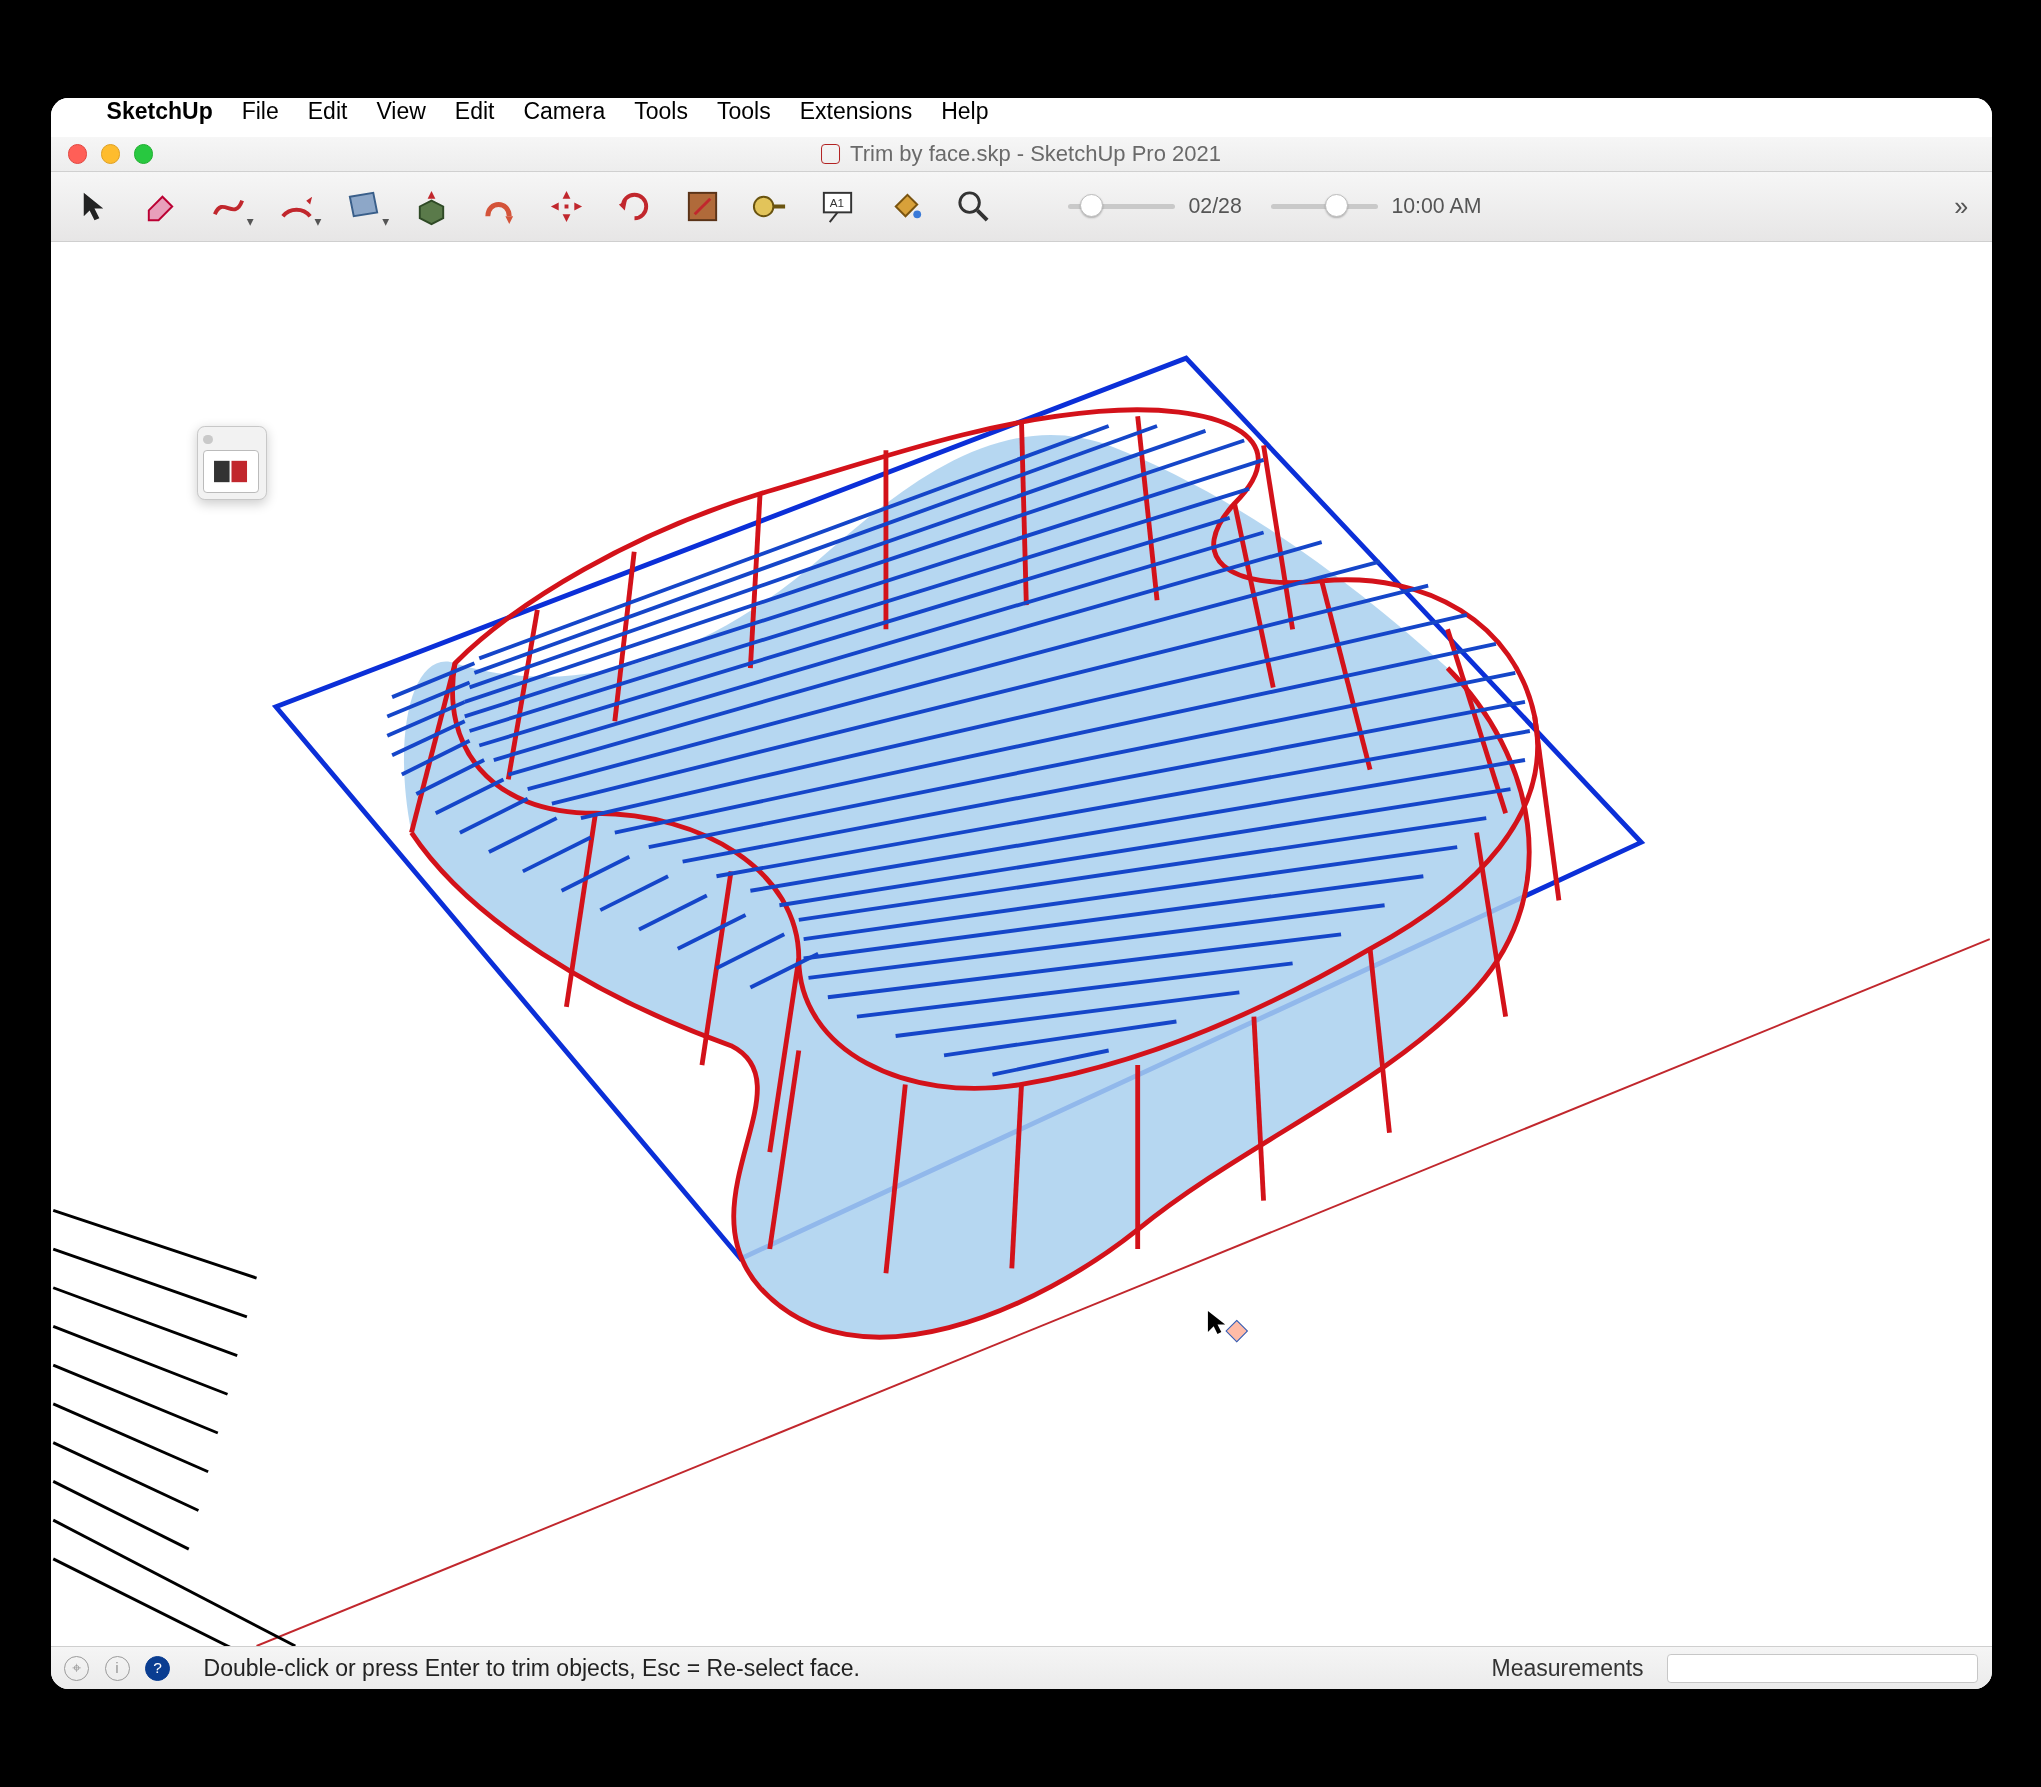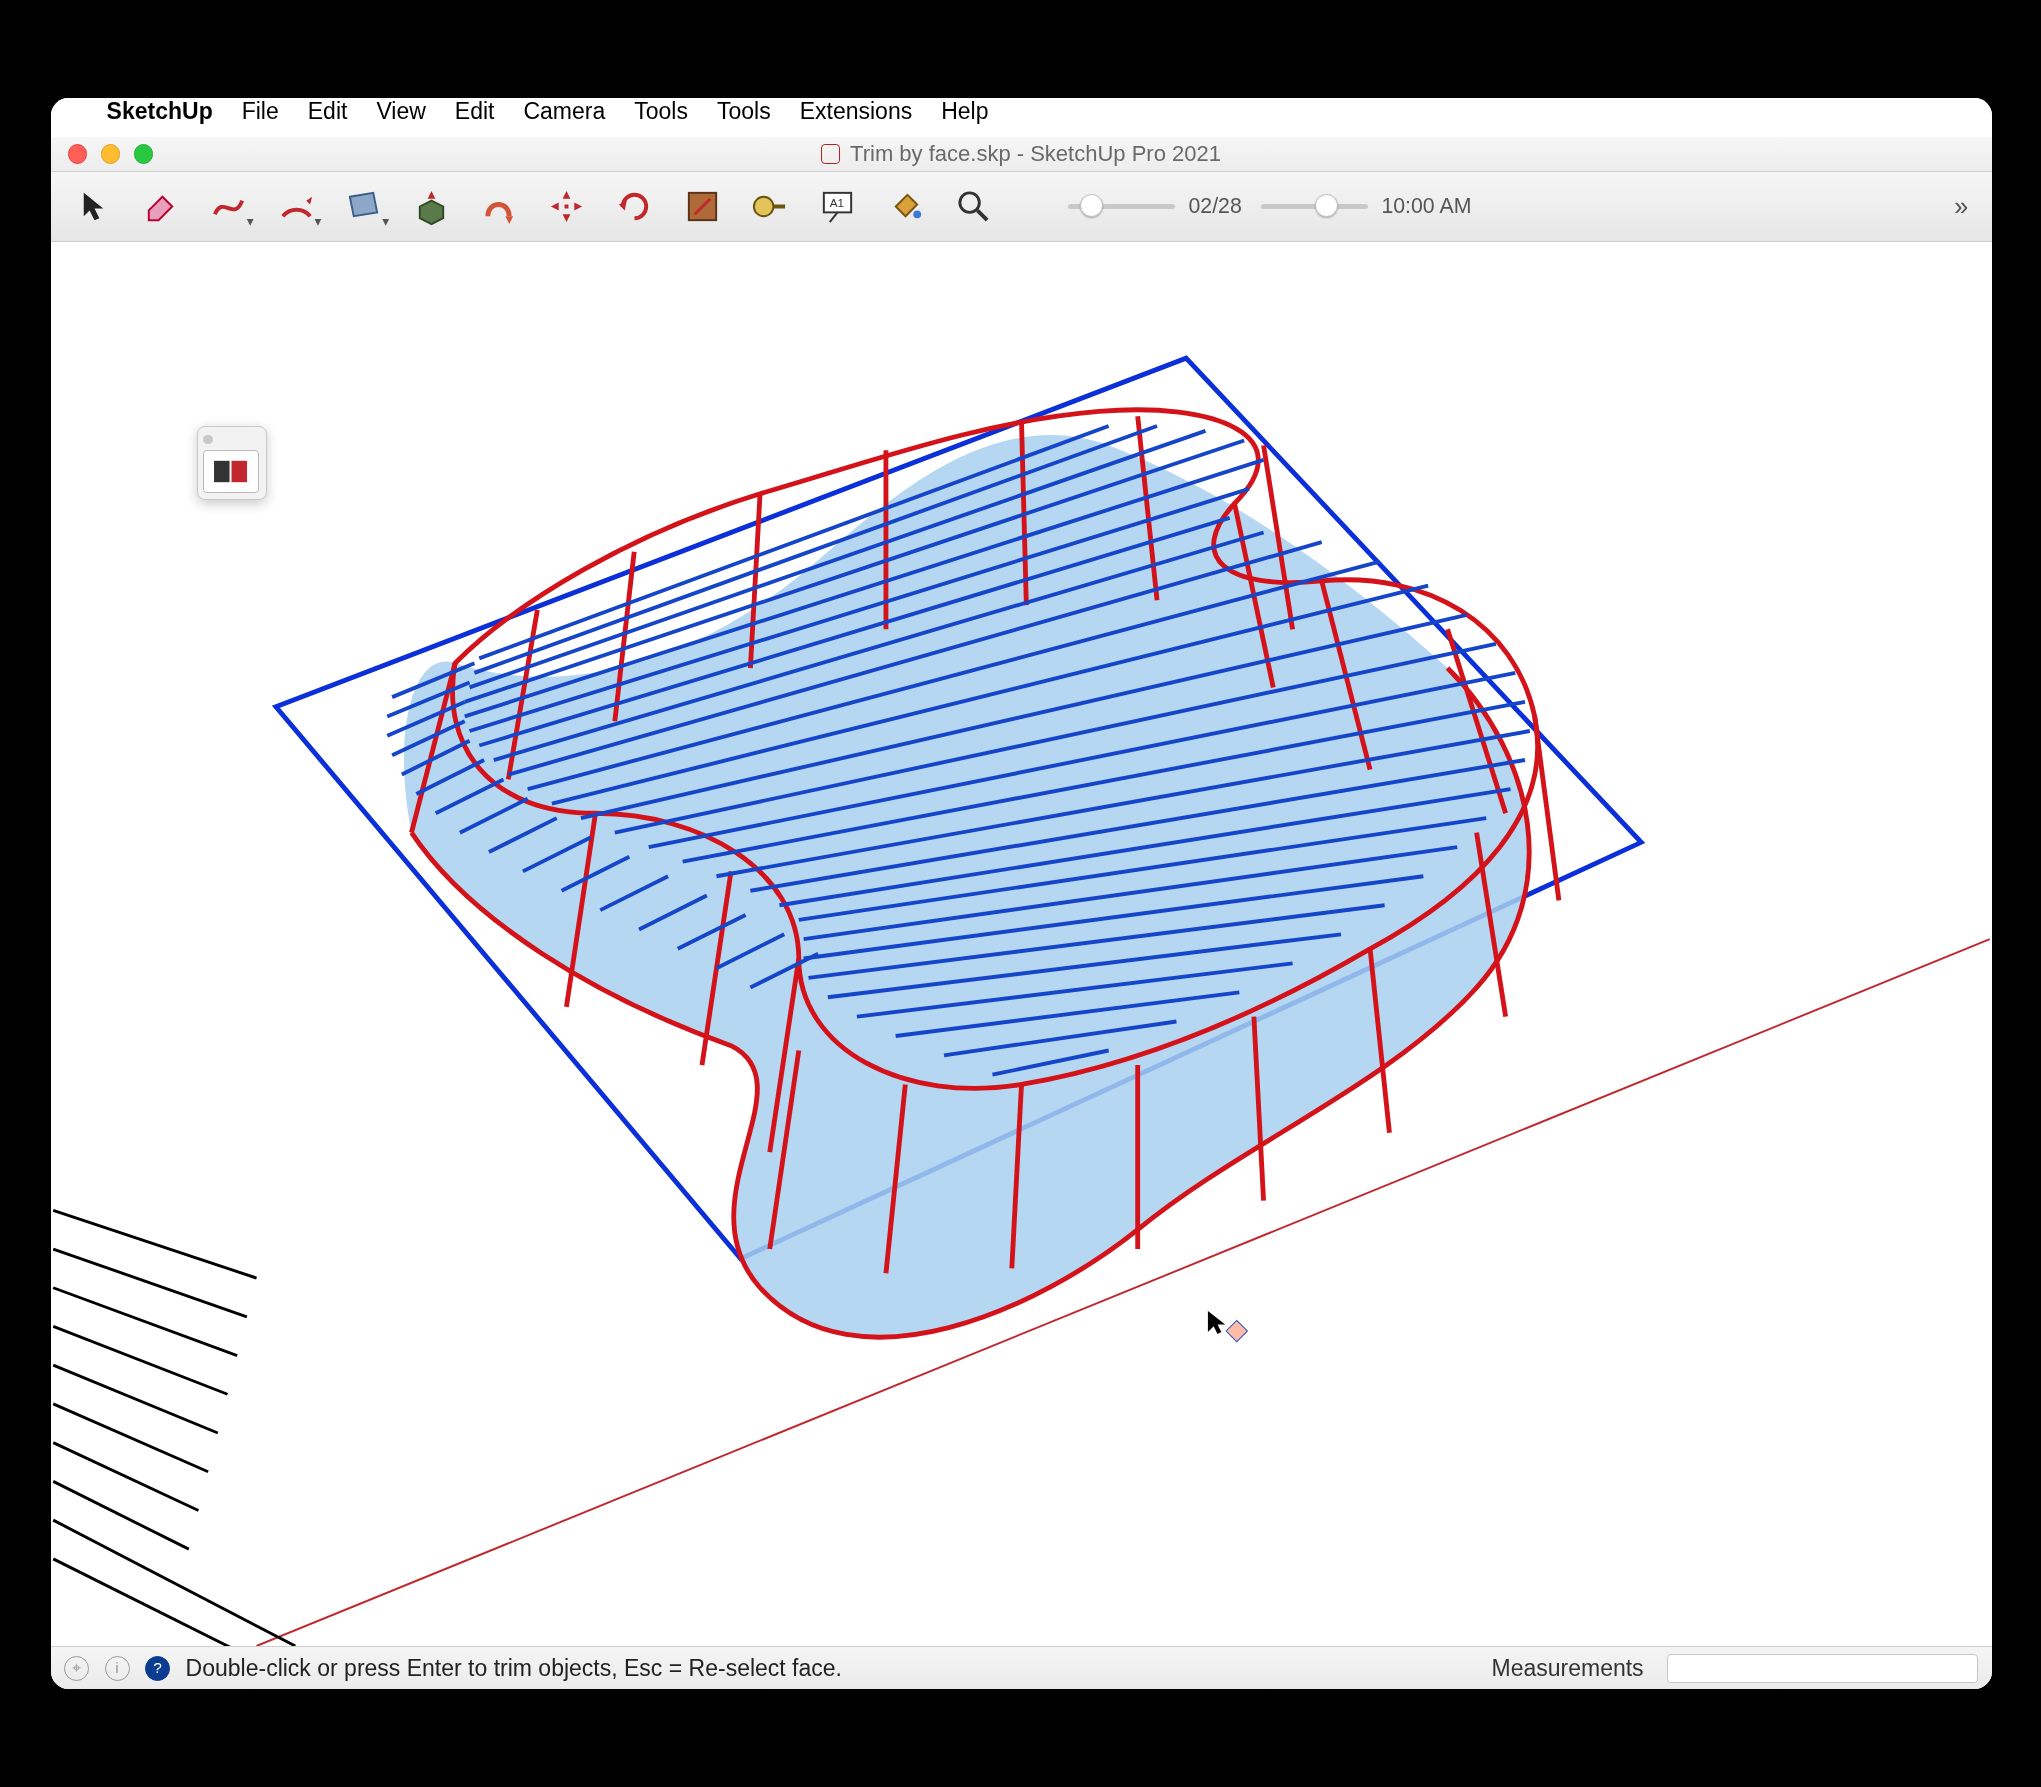--- a/index.html
+++ b/index.html
@@ -94,21 +94,21 @@
   font-size: 13.6px;
   color: #555;
   position: absolute;
   right: 3.9px; top: 33px;
 }
 .tbtn svg { width: 39px; height: 39px; }
 .toolbar .sep { width: 17.5px; }
 .sliders {
   display: flex;
   align-items: center;
-  gap: 19px;
+  gap: 29px;
   margin-left: 29px;
 }
 .slider {
   display: flex;
   align-items: center;
   gap: 13.6px;
 }
 .slider .track {
   width: 107px; height: 4.9px;
   background: #c9c9c9;
@@ -205,21 +205,21 @@
   width: 25px; height: 25px;
   border: 1.9px solid #9a9a9a;
   border-radius: 50%;
   display: flex;
   align-items: center;
   justify-content: center;
   font-size: 15.5px;
   color: #9a9a9a;
 }
 .status-icon.help { border-color: #0a3d91; background: #0a3d91; color: #fff; }
-.statusbar .msg { flex: 1; }
+.statusbar .msg { flex: 1; margin-left: 18px; }
 .measure-label { color: #333; margin-right: 7.8px; }
 .measure-input {
   width: 311px; height: 29px;
   border: 1px solid #c7c7c7;
   background: #fff;
   border-radius: 3.9px;
 }
 </style>
 </head>
 <body>

